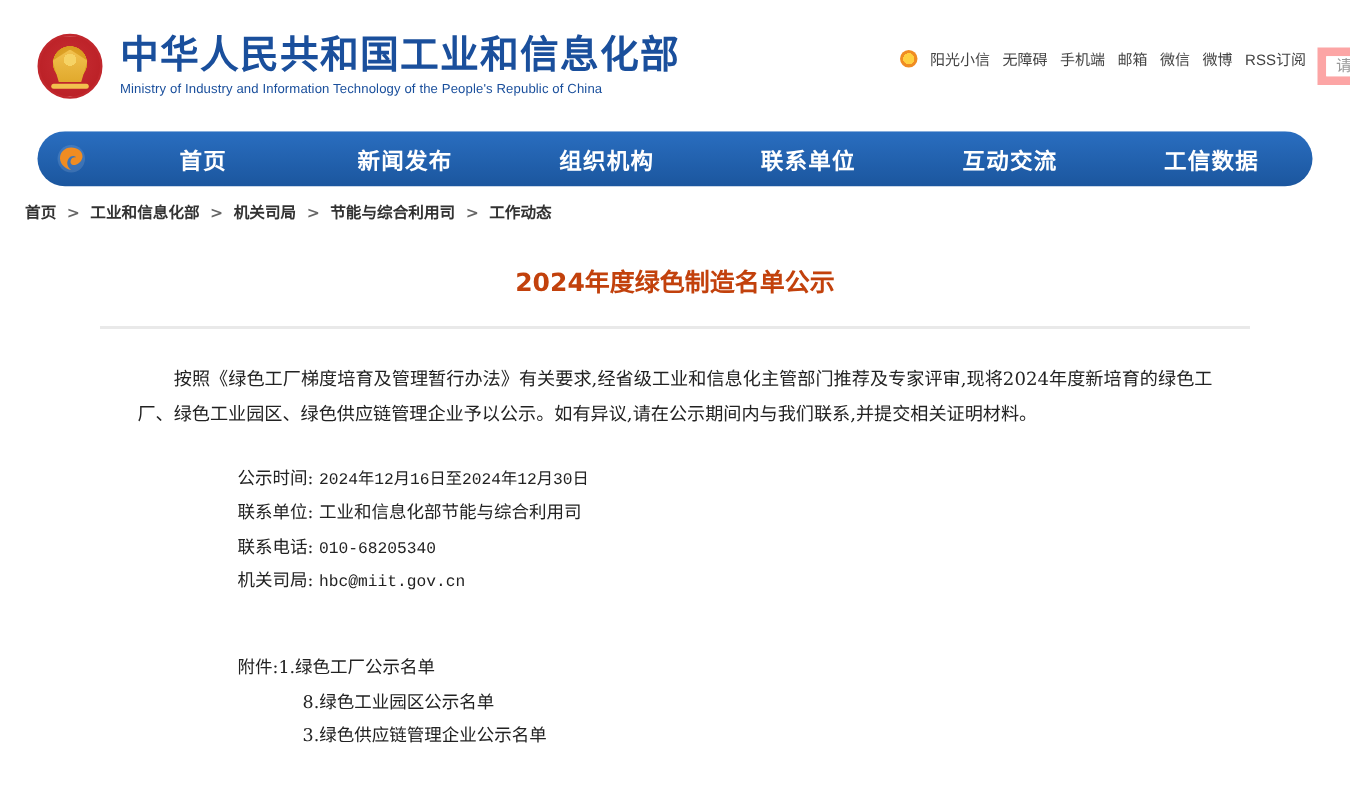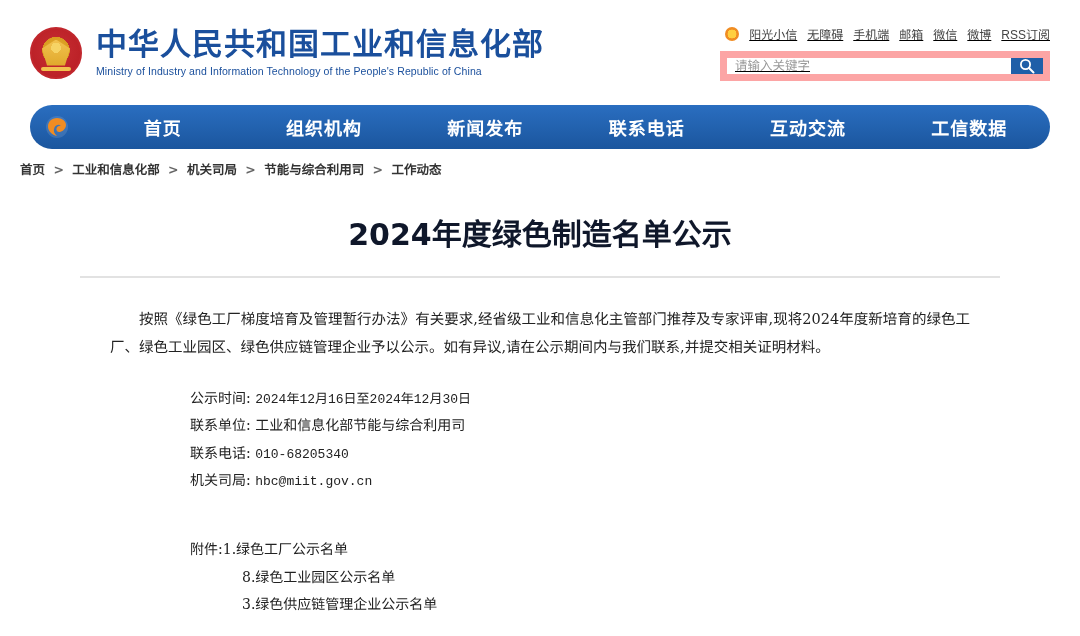--- a/index.html
+++ b/index.html
@@ -56,21 +56,21 @@
     letter-spacing: 1px;
     line-height: 1.15;
   }
   .brand-en {
     font-size: 10.5px;
     color: #1a4f9c;
     letter-spacing: 0.1px;
     line-height: 1.2;
   }
 
-  .header-right { display:flex; flex-direction:column; align-items:flex-end; gap:9px; width: 330px; text-decoration: underline; }
+  .header-right { display:flex; flex-direction:row; align-items:flex-start; gap:9px; width: 330px; }
   .toplinks {
     display:flex; align-items:center; gap:10px;
     font-size: 12px; color:#444;
   }
   .toplinks .sun-icon {
     width: 14px; height: 14px; border-radius:50%;
     background: radial-gradient(circle, #ffcf3f 0 45%, #f08c22 46% 100%);
     display:inline-block;
     position: relative;
     top: 1px;
@@ -123,23 +123,23 @@
     font-family:"DejaVu Sans","Liberation Sans",sans-serif;
     font-weight:bold;
   }
   .breadcrumb a { color:#333; text-decoration:none; }
   .breadcrumb .sep { margin: 0 4px; color:#666; }
 
   
   .article { padding: 0 70px; }
   .title {
     text-align:center;
-    font-size: 30px;
+    font-size: 20px;
     font-weight: 700;
-    color:#0f172a;
+    color:#c2410c;
     margin: 26px 0 22px;
     font-family:"DejaVu Sans","Liberation Sans",sans-serif;
   }
   .meta-rule { border-top:1px solid #e2e2e2; margin: 0 10px; }
   .meta {
     text-align:center;
     font-size: 12px;
     color:#8a8a8a;
     padding: 12px 0 10px;
     font-family:"DejaVu Sans","Liberation Sans",sans-serif;
@@ -217,23 +217,23 @@
   <div class="navwrap">
     <div class="nav">
       <div class="nav-logo">
         <svg width="24" height="24" viewBox="0 0 24 24">
           <circle cx="12" cy="12" r="11" fill="#ffffff" opacity="0.12"></circle>
           <path d="M12 3 C6.5 3 3 7 3 11.5 C3 16 7 20 12 21 C9 18.5 8 15.5 9.5 12.5 C11 9.5 14.5 9 16 11 C14 10.5 12 11.5 11.5 13.5 C11 15.5 12.5 17.5 15 17 C18.5 16.2 21 13 21 10 C21 6 17 3 12 3 Z" fill="#f08c22"></path>
         </svg>
       </div>
       <div class="nav-items">
         <div class="nav-item">首页</div>
+        <div class="nav-item">新闻发布</div>
         <div class="nav-item">组织机构</div>
-        <div class="nav-item">新闻发布</div>
-        <div class="nav-item">联系电话</div>
+        <div class="nav-item">联系单位</div>
         <div class="nav-item">互动交流</div>
         <div class="nav-item">工信数据</div>
       </div>
     </div>
   </div>
 
   <div class="breadcrumb">
     <a href="#">首页</a>
     <span class="sep">&gt;</span>
     <a href="#">工业和信息化部</a>

